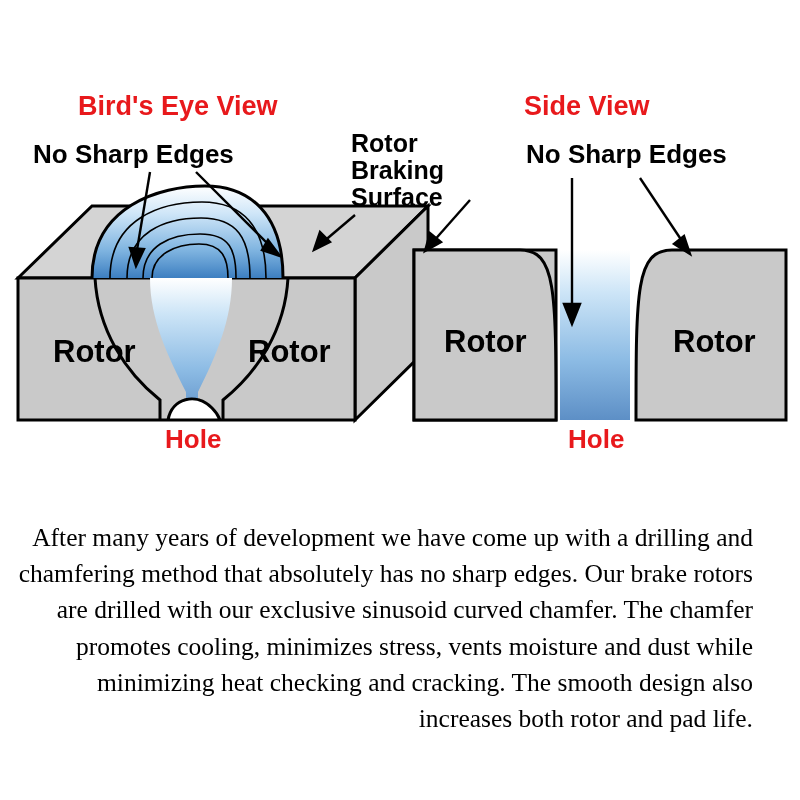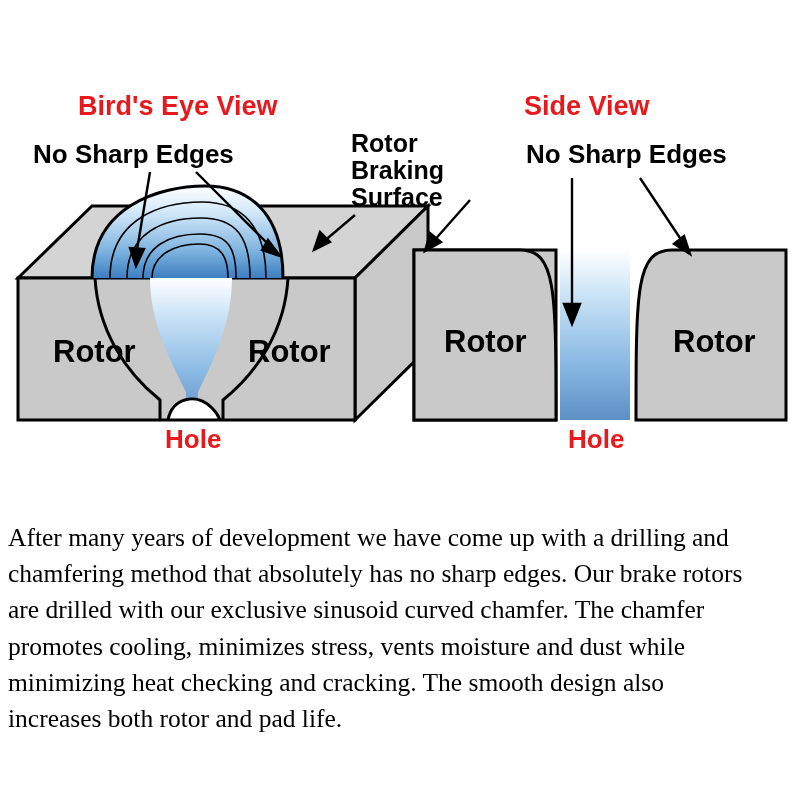--- a/index.html
+++ b/index.html
@@ -38,21 +38,21 @@
     font-family: "Liberation Sans", sans-serif;
     font-weight: bold;
     fill: #000000;
     font-size: 31px;
   }
   #caption {
     position: absolute;
     left: 0;
     top: 520px;
     width: 761px;
-    text-align: left;
+    text-align: right;
     font-family: "Liberation Serif", serif;
     font-size: 25.5px;
     line-height: 1.42;
     color: #000000;
     padding: 0 8px;
     box-sizing: border-box;
   }
 </style>
 </head>
 <body>

